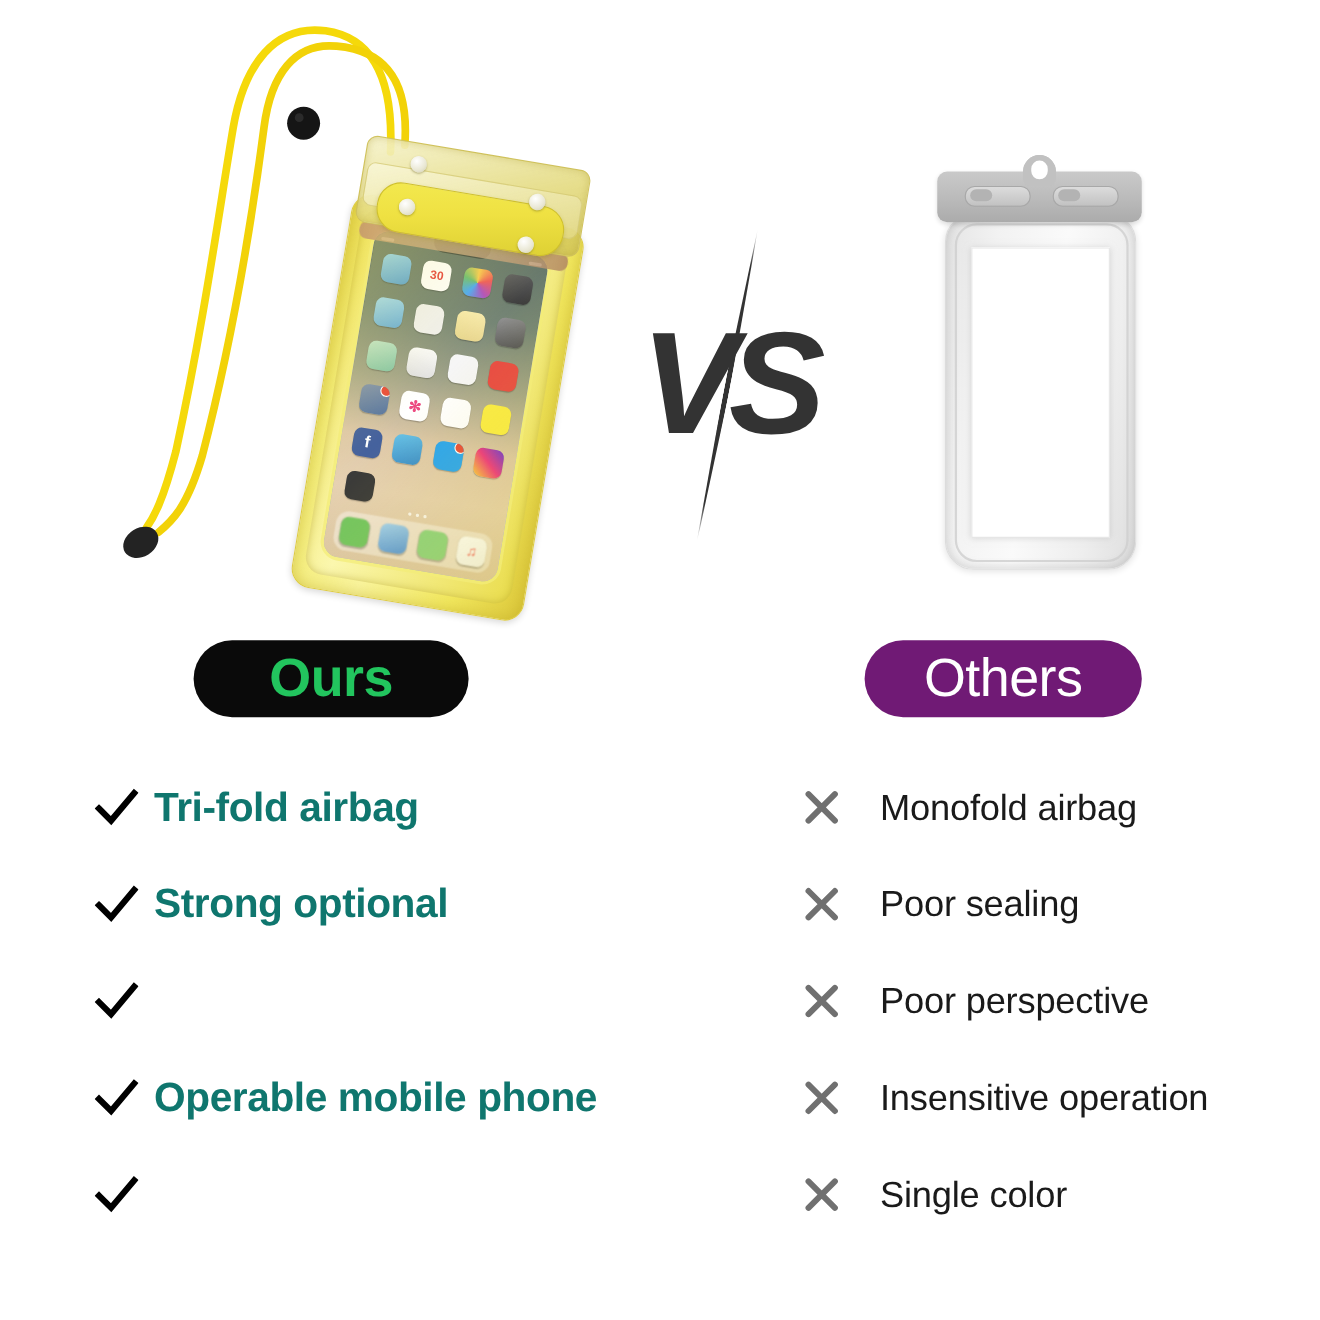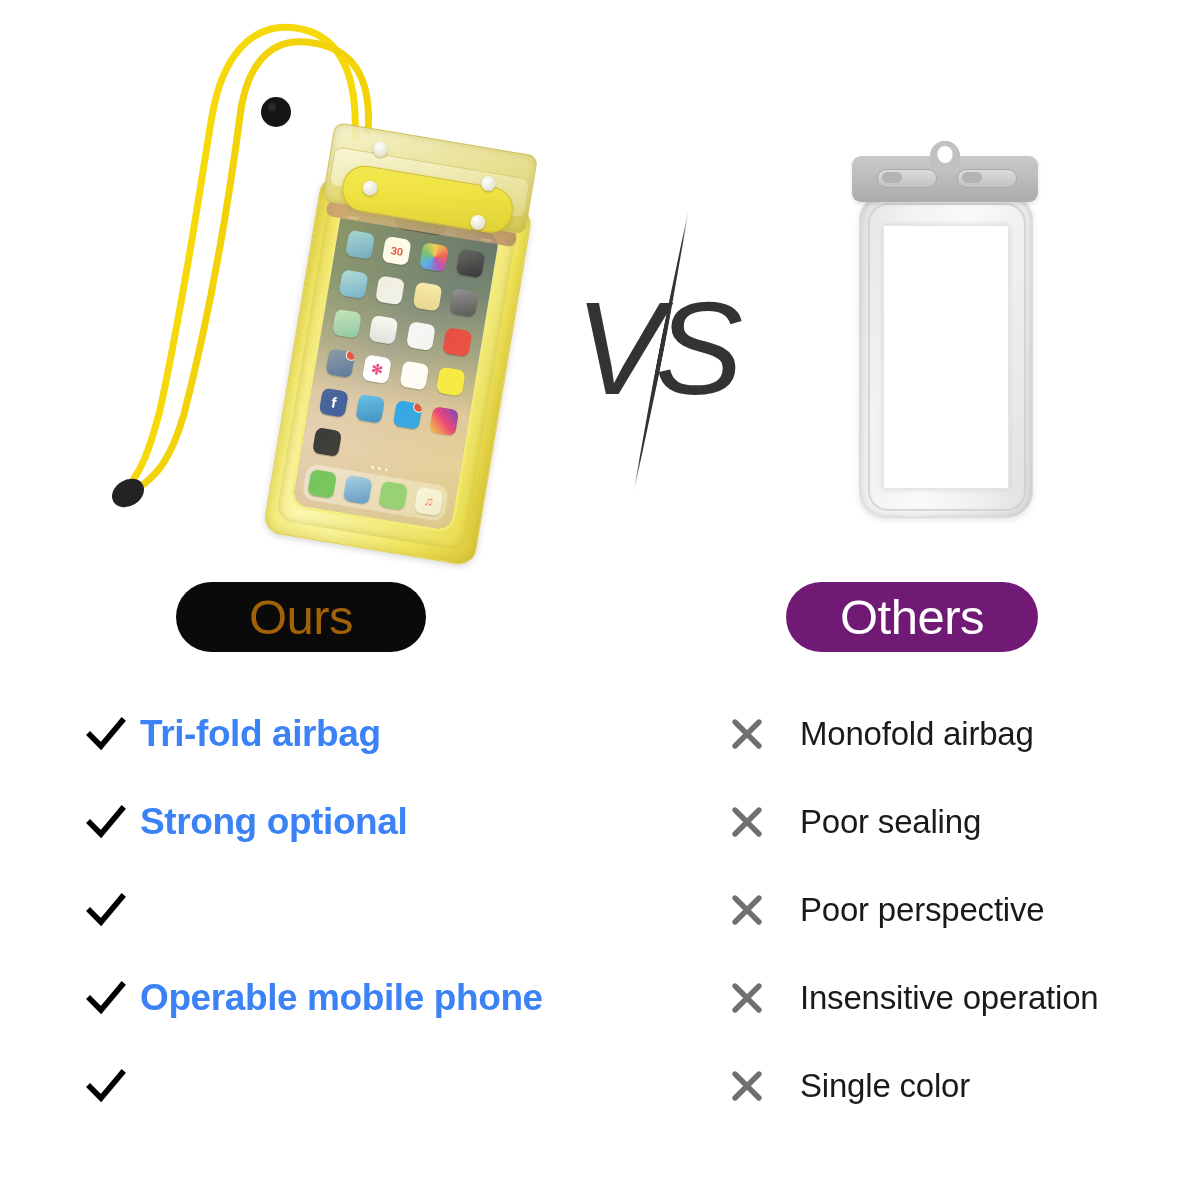--- a/index.html
+++ b/index.html
@@ -354,22 +354,23 @@
     left: 575px;
     top: 205px;
     width: 175px;
     height: 290px;
   }
   .vs-text {
     position: absolute;
     left: 0;
     top: 78px;
     width: 175px;
+    text-align: center;
     font-family: "Liberation Sans", sans-serif;
-    font-weight: normal;
+    font-weight: bold;
     font-style: italic;
     font-size: 132px;
     line-height: 132px;
     letter-spacing: -8px;
     color: #333333;
     z-index: 2;
   }
   .vs-slash {
     position: absolute;
     left: 84px;
@@ -392,23 +393,23 @@
     border-radius: 999px;
   }
   .badge-ours {
     left: 176px;
     top: 582px;
     width: 250px;
     height: 70px;
     background: #0a0a0a;
   }
   .badge-ours span {
-    color: #a16207;
+    color: #22c55e;
     font-size: 49px;
-    font-weight: normal;
+    font-weight: bold;
     letter-spacing: -0.5px;
   }
   .badge-others {
     left: 786px;
     top: 582px;
     width: 252px;
     height: 70px;
     background: #701a75;
   }
   .badge-others span {
@@ -443,21 +444,21 @@
   }
   .mark-x {
     width: 34px;
     height: 34px;
     margin-right: 36px;
   }
 
   .feat-label-ours {
     font-size: 37px;
     font-weight: bold;
-    color: #3b82f6;
+    color: #0f766e;
     letter-spacing: -0.4px;
     white-space: nowrap;
   }
   .feat-label-others {
     font-size: 33px;
     font-weight: normal;
     color: #1a1a1a;
     letter-spacing: -0.2px;
     white-space: nowrap;
   }

